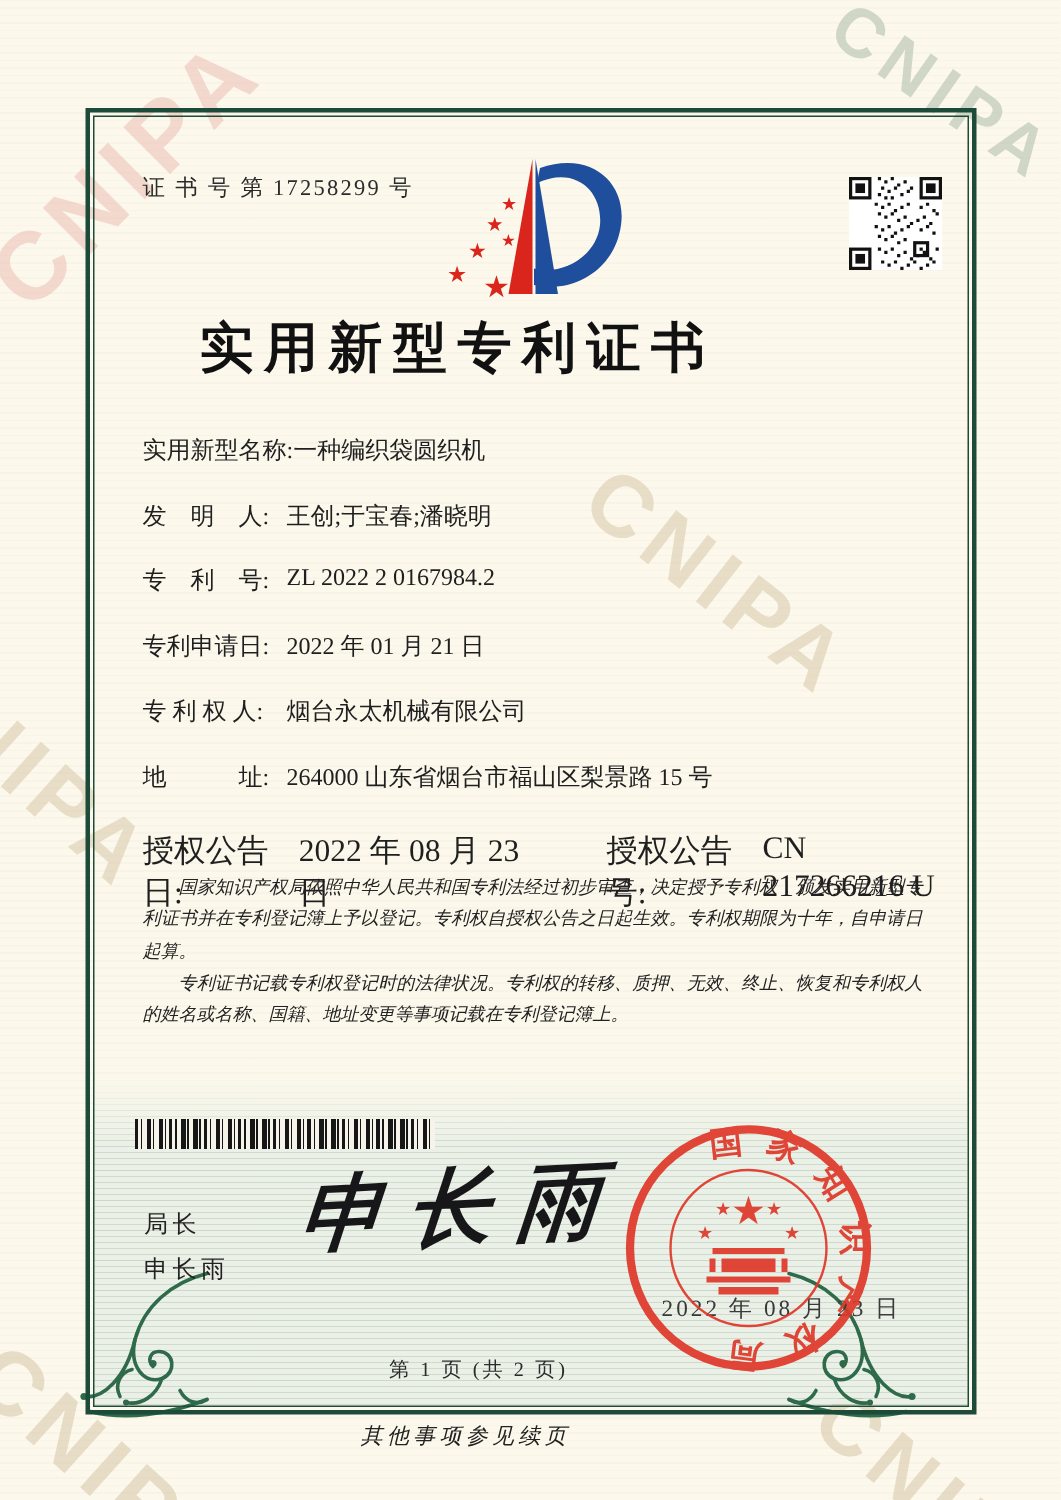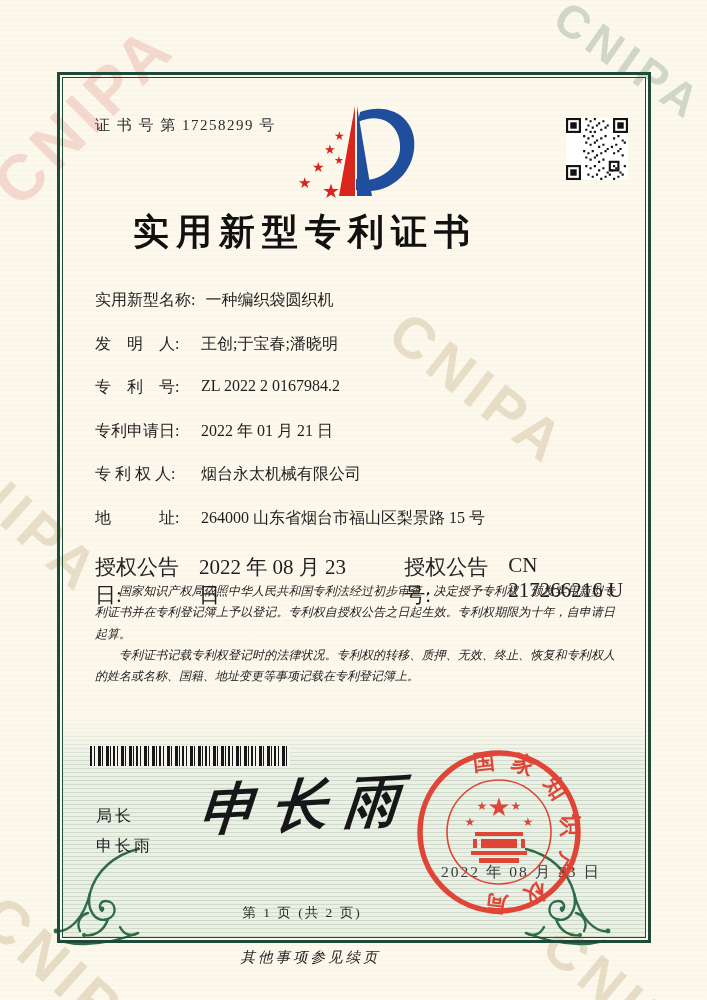--- a/index.html
+++ b/index.html
@@ -36,21 +36,21 @@
   .cert-no{position:absolute;left:95px;top:116px;font-size:15px;color:#2b2b2b;
       letter-spacing:1.5px;z-index:3;}
   .logo{position:absolute;left:288px;top:98px;z-index:3;}
   .qr{position:absolute;left:566px;top:118px;z-index:3;}
   .title{position:absolute;left:57px;top:208px;width:496px;text-align:center;
       font-size:36px;font-weight:bold;letter-spacing:7px;color:#111;z-index:3;}
   
   .fields{position:absolute;left:95px;top:290px;width:520px;z-index:3;}
   .frow{height:43.5px;font-size:16px;color:#1f1f1f;display:flex;}
   .frow .lab{display:inline-block;min-width:96px;white-space:pre;}
-  .frow .val{margin-left:10px;white-space:pre;}
+  .frow .val{white-space:pre;}
   .grantrow{position:absolute;left:95px;top:553px;width:540px;font-size:21px;
       color:#1f1f1f;z-index:3;display:flex;}
   .grantrow .g2{margin-left:58px;}
   .grantrow .val{margin-left:10px;}
   
   .body-text{position:absolute;left:95px;top:581px;width:520px;z-index:3;
       font-size:12px;line-height:1.78;color:#222;font-style:italic;
       text-align:justify;}
   .body-text p{margin:0;text-indent:2em;}
   
@@ -66,21 +66,21 @@
       font-family:"Liberation Sans","DejaVu Sans",sans-serif;letter-spacing:3px;}
   .sig-name{position:absolute;left:96px;top:836px;font-size:16px;color:#222;z-index:3;
       font-family:"Liberation Sans","DejaVu Sans",sans-serif;letter-spacing:3px;}
   .autograph{position:absolute;left:200px;top:768px;z-index:4;font-size:56px;
       font-weight:bold;font-style:italic;color:#17171a;letter-spacing:16px;
       transform:rotate(-3deg) skewX(-8deg);white-space:nowrap;}
   .seal{position:absolute;left:413px;top:746px;z-index:6;opacity:.92;}
   .seal-date{position:absolute;left:441px;top:862px;z-index:5;font-size:15.5px;
       color:#3a3a3a;letter-spacing:2px;white-space:nowrap;}
   .page-no{position:absolute;left:57px;top:904px;width:490px;text-align:center;
-      font-size:13.5px;color:#2b2b2b;letter-spacing:2px;z-index:3;}
+      font-size:13.5px;color:#2b2b2b;letter-spacing:2px;z-index:3;padding-left:17px;}
   .cont-note{position:absolute;left:0;top:948px;width:621px;text-align:center;
       font-size:14.5px;font-style:italic;color:#222;letter-spacing:3px;z-index:3;}
 </style>
 </head>
 <body>
 
 <div class="page-texture"></div>
 
 <div class="wm wm1">CNIPA</div>
 <div class="wm wm2">CNIPA</div>

